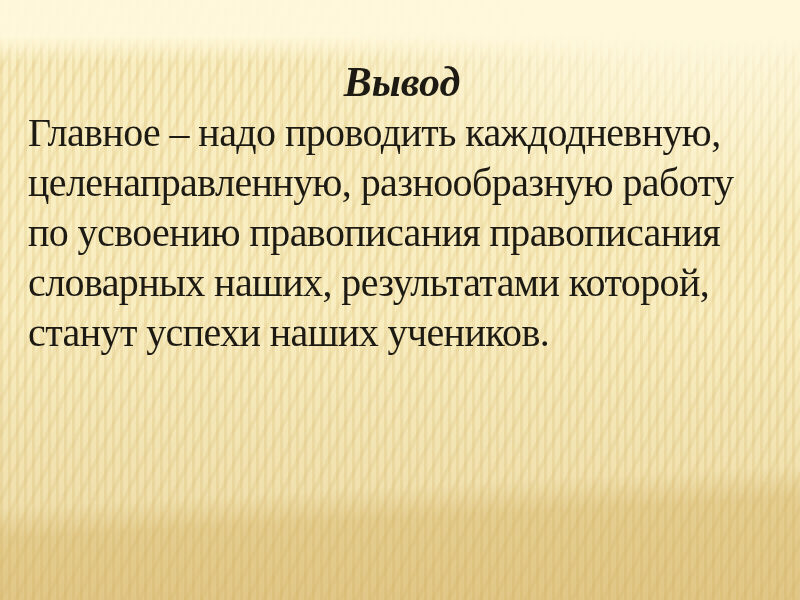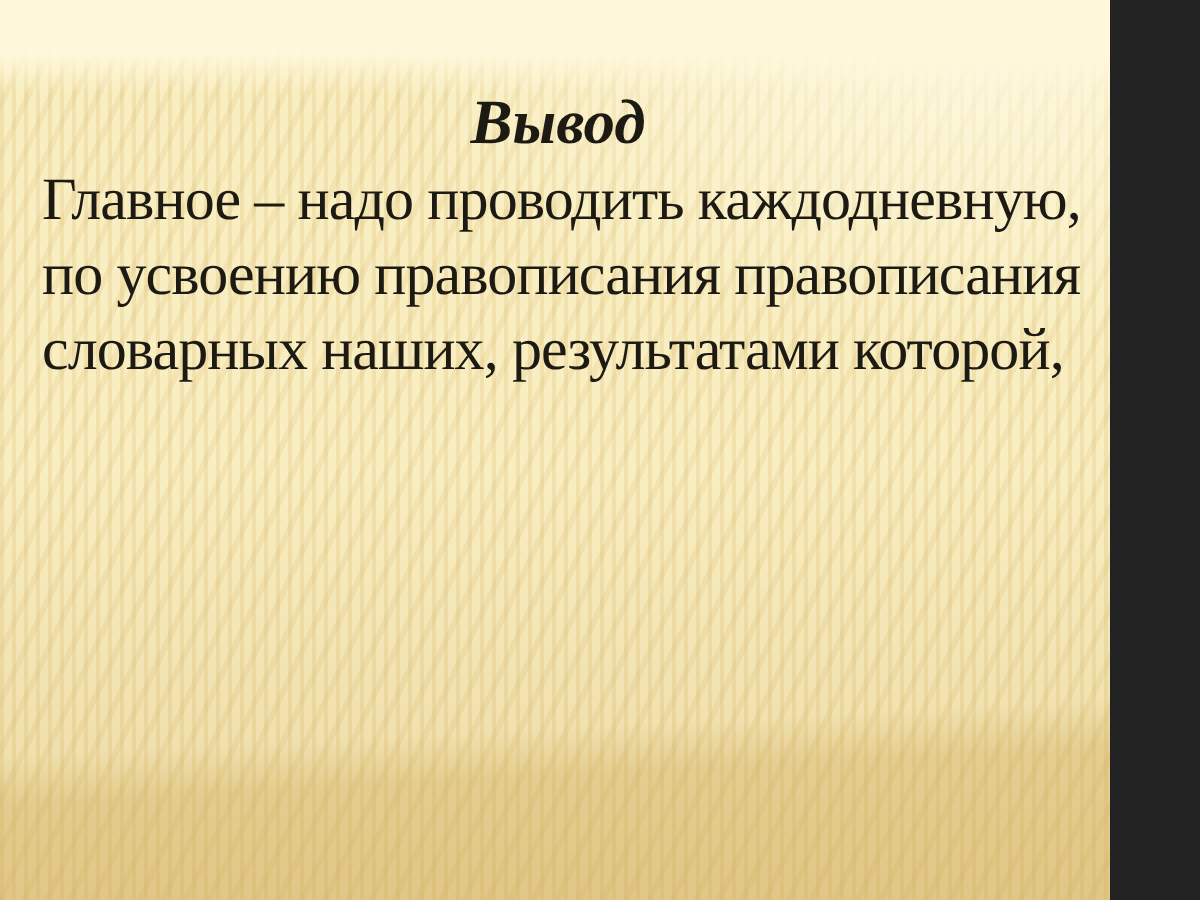--- a/index.html
+++ b/index.html
@@ -2,21 +2,21 @@
 <html><head>
 <meta charset="utf-8">
 <style>
   html, body {
     margin: 0;
     padding: 0;
     background: #222;
   }
   .slide {
     position: relative;
-    width: 740px;
+    width: 800px;
     height: 600px;
     overflow: hidden;
     font-family: "Liberation Serif", "DejaVu Serif", serif;
     background-color: #f9eec1;
     background-image:
       
       linear-gradient(to bottom, rgba(255,248,219,0.95) 0px, rgba(255,248,219,0.95) 36px, rgba(255,248,219,0) 62px),
       
       radial-gradient(ellipse 75% 48% at 88% 4%, rgba(255,251,230,0.80), rgba(255,251,230,0) 72%),
       
@@ -49,16 +49,18 @@
     white-space: nowrap;
   }
 </style>
 </head>
 <body>
 
 <div class="slide">
   <div class="textblock">
     <div class="title">Вывод</div>
     <div class="line">Главное – надо проводить каждодневную,</div>
+    <div class="line">целенаправленную, разнообразную работу</div>
     <div class="line">по усвоению правописания правописания</div>
     <div class="line">словарных наших, результатами которой,</div>
+    <div class="line">станут успехи наших учеников.</div>
   </div>
 </div>
 
 </body></html>

